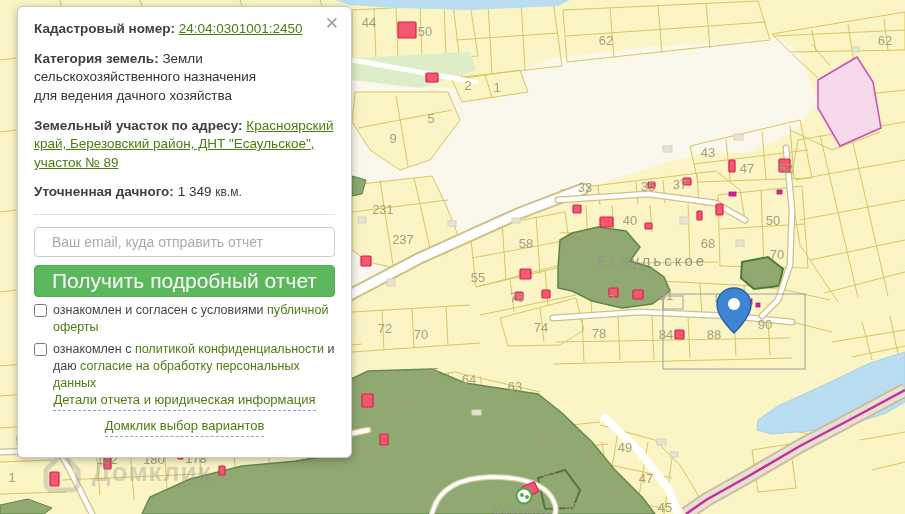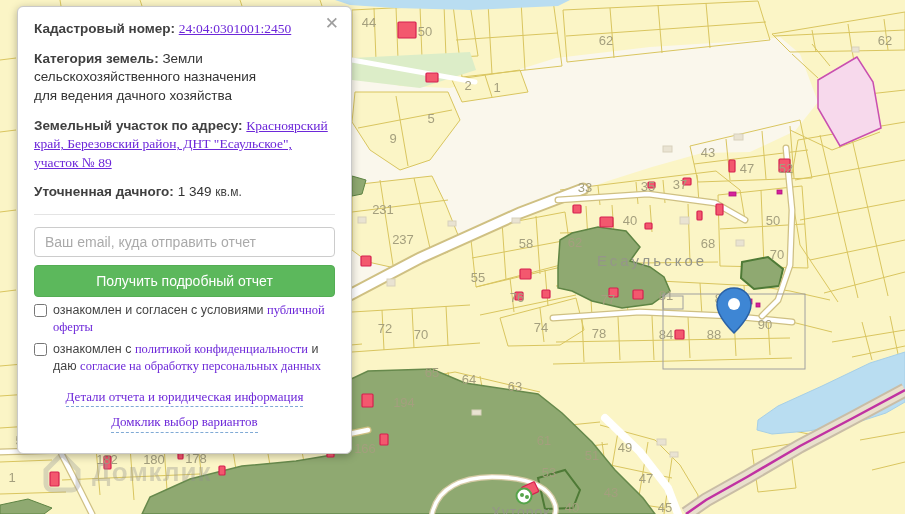--- a/index.html
+++ b/index.html
@@ -12,34 +12,34 @@
   .place{font-family:"Liberation Sans","DejaVu Sans",sans-serif;fill:#95958a;text-anchor:middle;}
   .wm-text{font-family:"Liberation Sans","DejaVu Sans",sans-serif;font-size:26px;font-weight:bold;fill:#8f8f8f;letter-spacing:1px;}
 
   
   .popup{position:absolute;left:17px;top:6px;width:335px;box-sizing:border-box;
          background:#fff;border:1px solid #c9c9c9;border-radius:6px;
          box-shadow:0 2px 8px rgba(0,0,0,.28);padding:13px 16px 14px 16px;
          font-size:13.5px;line-height:1.38;color:#333;}
   .popup p{margin:0 0 11px 0;}
   .popup b{color:#404040;margin-top:20px;}
-  .lnk{color:#6d28d9;text-decoration:none;cursor:pointer;font-family:Liberation Serif, serif;}
+  .lnk{color:#4d7c0f;text-decoration:none;cursor:pointer;}
   .lnk.u{text-decoration:underline;}
   .units{font-size:12px;color:#444;}
   .popup hr{border:none;border-top:1px solid #e4e4e4;margin:12px 0 12px 0;}
   .email{width:100%;box-sizing:border-box;height:30px;border:1px solid #ccc;border-radius:4px;
-         padding:4px 10px;font-size:14px;color:#333;outline:none;
+         padding:4px 17px;font-size:14px;color:#333;outline:none;
          font-family:"Liberation Sans","DejaVu Sans",sans-serif;}
   .email::placeholder{color:#aaa;}
   .submit{display:block;width:100%;box-sizing:border-box;margin-top:8px;height:32px;
           background:#5cb85c;border:1px solid #54ad54;border-radius:4px;color:#fff;
-          font-size:14px;cursor:pointer;font-family:"Liberation Sans","DejaVu Sans",sans-serif;}
+          font-size:21px;cursor:pointer;font-family:"Liberation Sans","DejaVu Sans",sans-serif;}
   .cb{display:flex;align-items:flex-start;gap:6px;font-size:12.5px;color:#444;margin-top:5px;line-height:1.35;justify-content:center;}
   .cb input{width:13px;height:13px;margin:2px 0 0 0;flex:none;}
-  .bottom-links{text-align:center;margin-top:13px;font-size:13px;}
+  .bottom-links{text-align:center;font-size:13px;}
   .bottom-links a{display:inline-block;margin-bottom:6px;}
   .dash{border-bottom:1px dashed rgba(58,125,191,.65);padding-bottom:1px;}
   .close{position:absolute;right:8px;top:6px;background:none;border:none;cursor:pointer;
          font-size:17px;color:#9e9e9e;padding:2px 4px;line-height:1;}
 </style>
 </head>
 <body>
 
 <div class="stage">
 

